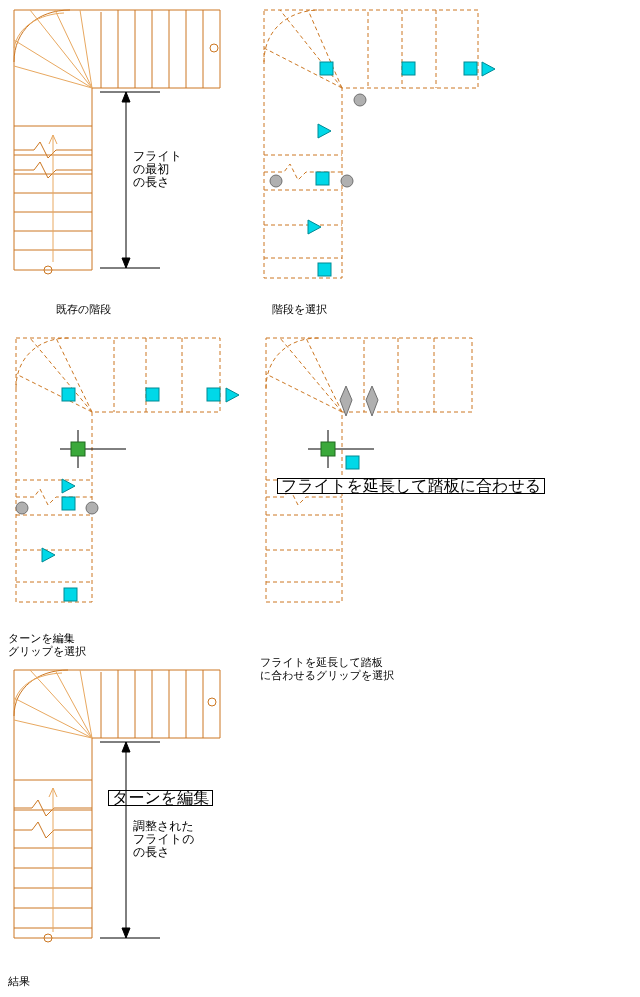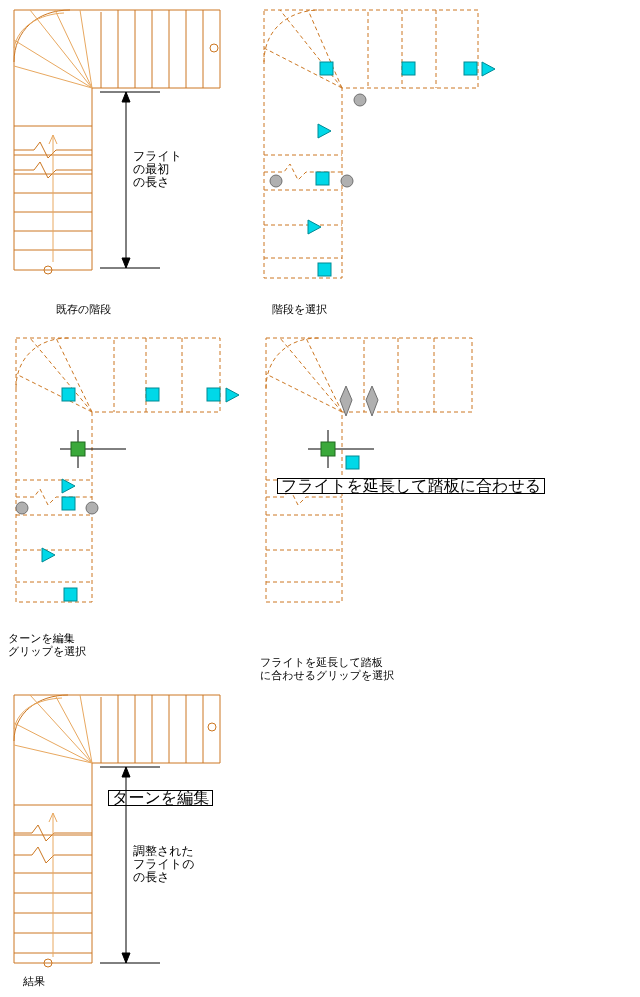--- a/index.html
+++ b/index.html
@@ -211,21 +211,21 @@
     <rect x="71" y="112" width="14" height="14" fill="#3aa83a" stroke="#1e6b1e" stroke-width="1"></rect>
 
     <rect x="96" y="126" width="13" height="13" fill="#00d8e8" stroke="#008a94" stroke-width="1"></rect>
   </svg>
 
 </div>
 <div class="tooltip" style="left:277px; top:478px;">フライトを延長して踏板に合わせる</div>
 <div class="caption" style="left:260px; top:656px;">フライトを延長して踏板
 に合わせるグリップを選択</div>
 
-<div class="panel" style="left:0px; top:685px; width:245px; height:290px;font-family:Liberation Serif, serif;">
+<div class="panel" style="left:0px; top:660px; width:245px; height:290px;font-family:Liberation Serif, serif;">
   <svg width="245" height="290" viewBox="0 0 245 290">
     <g fill="none" stroke="#cc7722" stroke-width="1">
       <path d="M14 10 L220 10 L220 78 L92 78 L92 278 L14 278 Z"></path>
       <line x1="152" y1="10" x2="152" y2="78"></line>
       <line x1="169" y1="10" x2="169" y2="78"></line>
       <line x1="186" y1="10" x2="186" y2="78"></line>
       <line x1="203" y1="10" x2="203" y2="78"></line>
       <line x1="135" y1="10" x2="135" y2="78"></line>
       <line x1="118" y1="10" x2="118" y2="78"></line>
       <line x1="101" y1="12" x2="101" y2="78"></line>
@@ -255,13 +255,13 @@
       <path d="M126 82 L122 92 L130 92 Z"></path>
       <path d="M126 278 L122 268 L130 268 Z"></path>
       <line x1="100" y1="278" x2="160" y2="278"></line>
       <line x1="100" y1="82" x2="160" y2="82"></line>
     </g>
   </svg>
   <div class="dim-label" style="left:133px; top:160px;">調整された
 フライトの
 の長さ</div>
 </div>
-<div class="caption" style="left:23px; top:975px;">結果</div>
+<div class="caption" style="left:8px; top:975px;">結果</div>
 
 </body></html>

